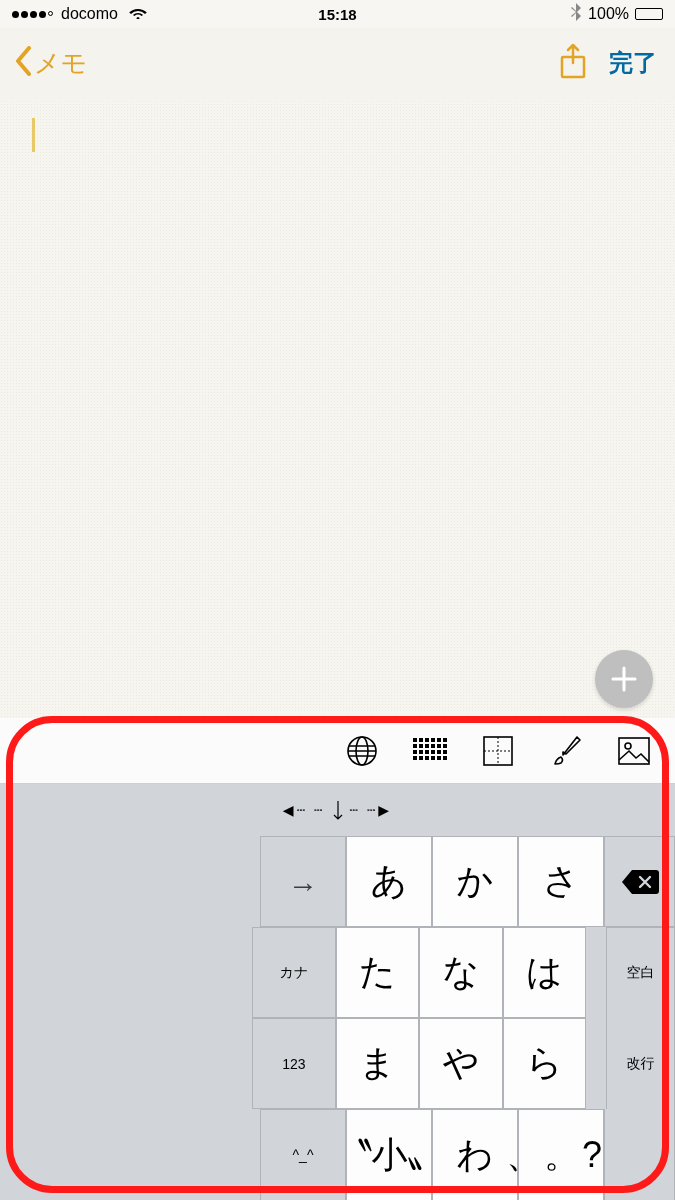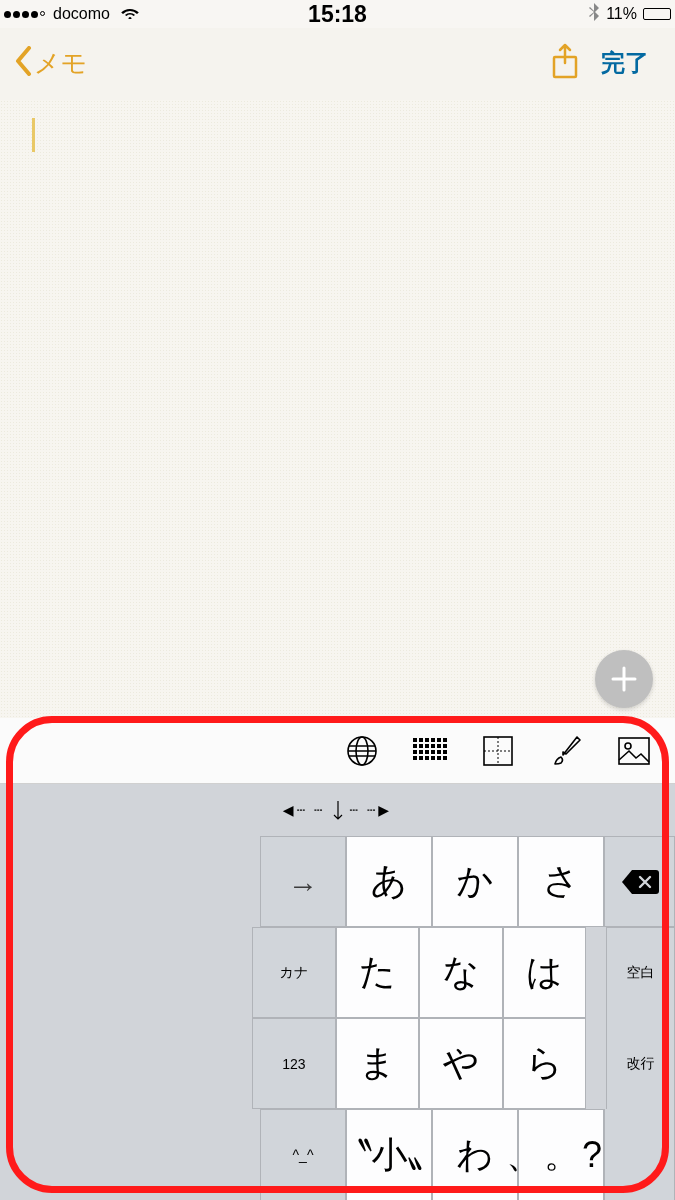--- a/index.html
+++ b/index.html
@@ -2,37 +2,37 @@
 <html><head>
 <meta charset="utf-8">
 <style>
   * { box-sizing: border-box; margin: 0; padding: 0; }
   html, body { width: 675px; height: 1200px; overflow: hidden; font-family: -apple-system, "Helvetica Neue", Arial, sans-serif; }
   body { background: #f5f3ee; position: relative; }
 
   
   .status-bar { position: absolute; top: 0; left: 0; right: 0; height: 28px;
     background: rgba(248,246,242,0.95); display: flex; align-items: center;
-    font-size: 16px; font-weight: 500; color: #000; padding: 0 4px; }
+    font-size: 16px; font-weight: 500; color: #000; padding: 0 12px; }
   .status-left { display: flex; align-items: center; gap: 4px; }
   .dots { display: flex; gap: 2px; }
   .dot { width: 7px; height: 7px; border-radius: 50%; background: #000; }
   .dot.hollow { background: transparent; border: 1px solid #000; width:5px;height:5px;}
   .carrier { margin-left: 4px; font-size: 16px; }
   .wifi { margin-left: 6px; }
-  .status-center { position:absolute; left:50%; transform:translateX(-50%); font-size:23px; font-weight:600;}
+  .status-center { position:absolute; left:50%; transform:translateX(-50%); font-size:15px; font-weight:600;}
   .status-right { margin-left:auto; display:flex; align-items:center; gap:6px; }
   .bt { color:#888; }
   .battery-wrap { display:flex; align-items:center; }
   .battery { width:28px; height:12px; border:1px solid #000; border-radius:2px; position:relative; overflow:hidden;}
   .battery::after { content:""; position:absolute; right:-4px; top:3px; width:3px; height:6px; background:#000; border-radius:0 2px 2px 0;}
   .battery-fill { background:#000; height:100%; width:100%; }
 
   
-  .nav-bar { position:absolute; top:28px; left:0; right:12px; height:70px; display:flex; align-items:center; padding:0 14px; }
+  .nav-bar { position:absolute; top:28px; left:0; right:4px; height:70px; display:flex; align-items:center; padding:0 14px; }
   .nav-back { display:flex; align-items:center; color:#e3a326; font-size:26px; gap:2px; }
   .chev { font-size:34px; font-weight:300; line-height:1; }
   .nav-spacer { flex:1; }
   .share-btn { color:#e3a326; margin-right:22px; }
   .done-btn { color:#0369a1; font-size:24px; font-weight:700; }
 
   
   .note-canvas { position:absolute; top:100px; left:0; right:0; bottom:482px;
     background: #f7f5f0;
     background-image: radial-gradient(#eceade 1px, transparent 1px);
@@ -108,21 +108,21 @@
         </svg>
     </span>
   </div>
   <div class="status-center">15:18</div>
   <div class="status-right">
     <span class="bt">
       <svg width="12" height="18" viewBox="0 0 12 18">
           <path d="M6 0l5 5-4 4 4 4-5 5V10L2 14 1 13l5-4-5-4 1-1 4 4V0z" fill="#888"></path>
         </svg>
     </span>
-    <span>11%</span>
+    <span>100%</span>
     <span class="battery-wrap">
       <span class="battery"><span class="battery-fill"></span></span>
     </span>
   </div>
 </div>
 
 <div class="nav-bar">
   <div class="nav-back">
     <span class="chev">
       <svg width="18" height="30" viewBox="0 0 18 30">

